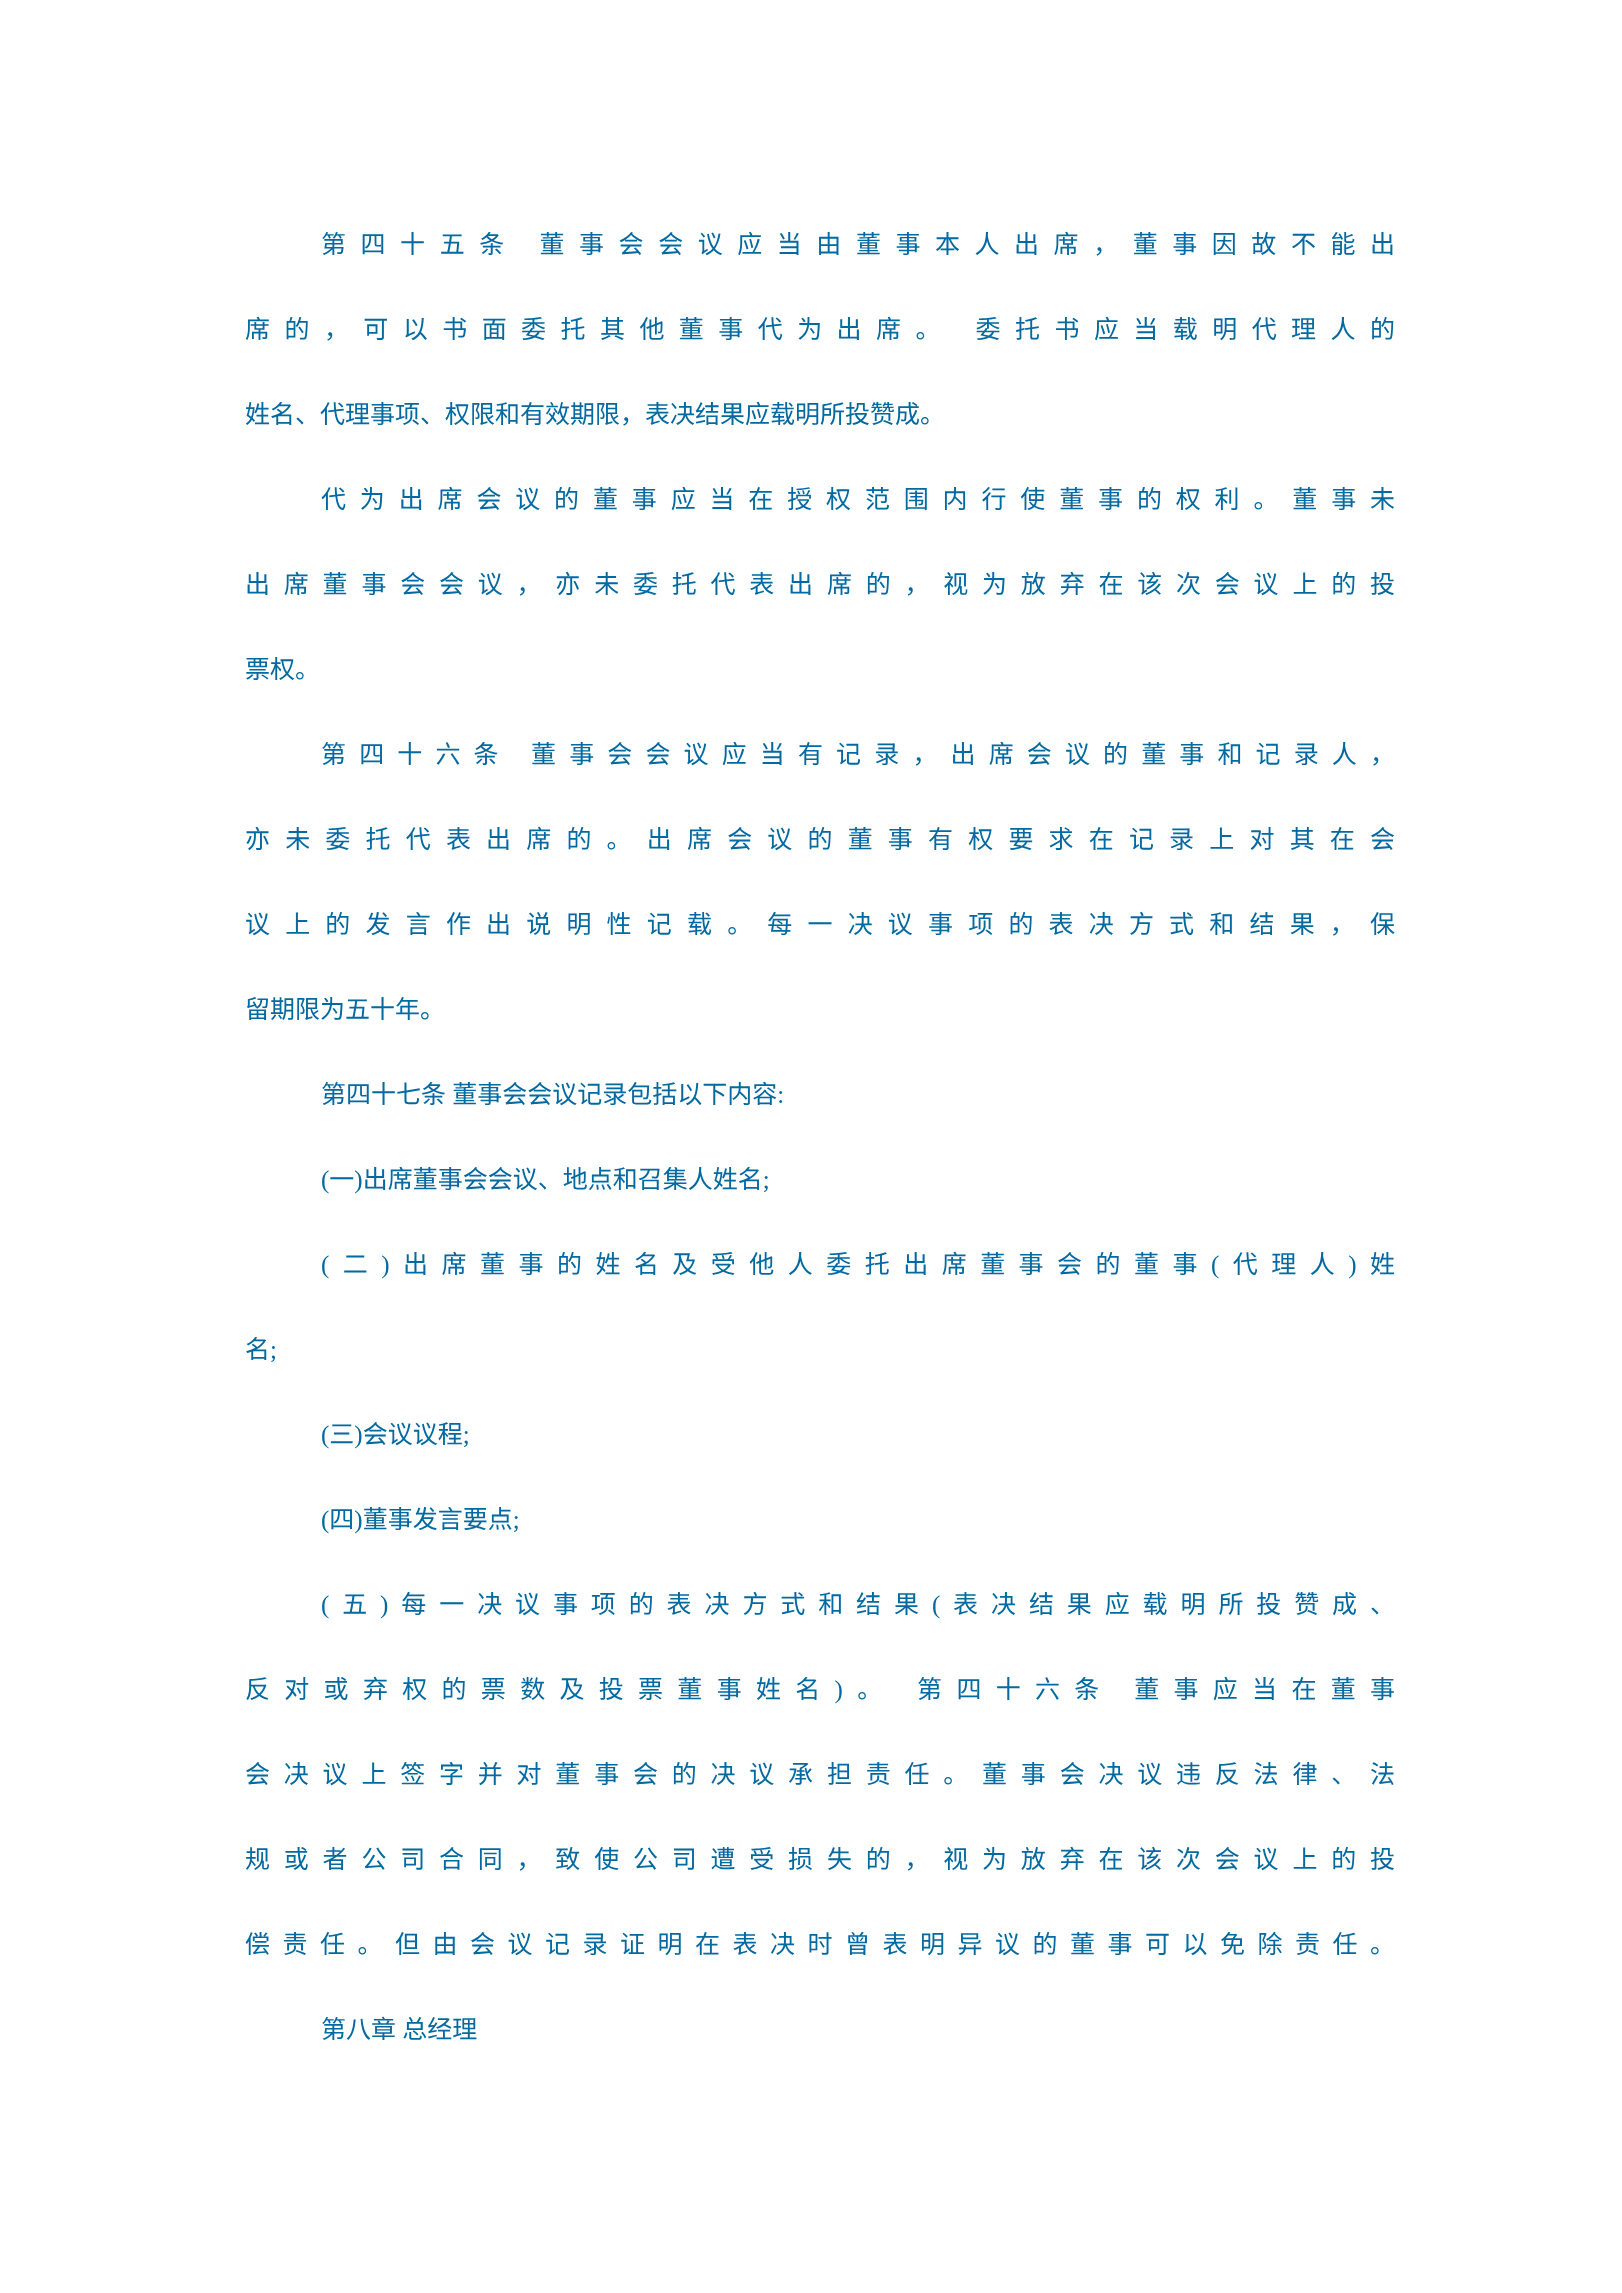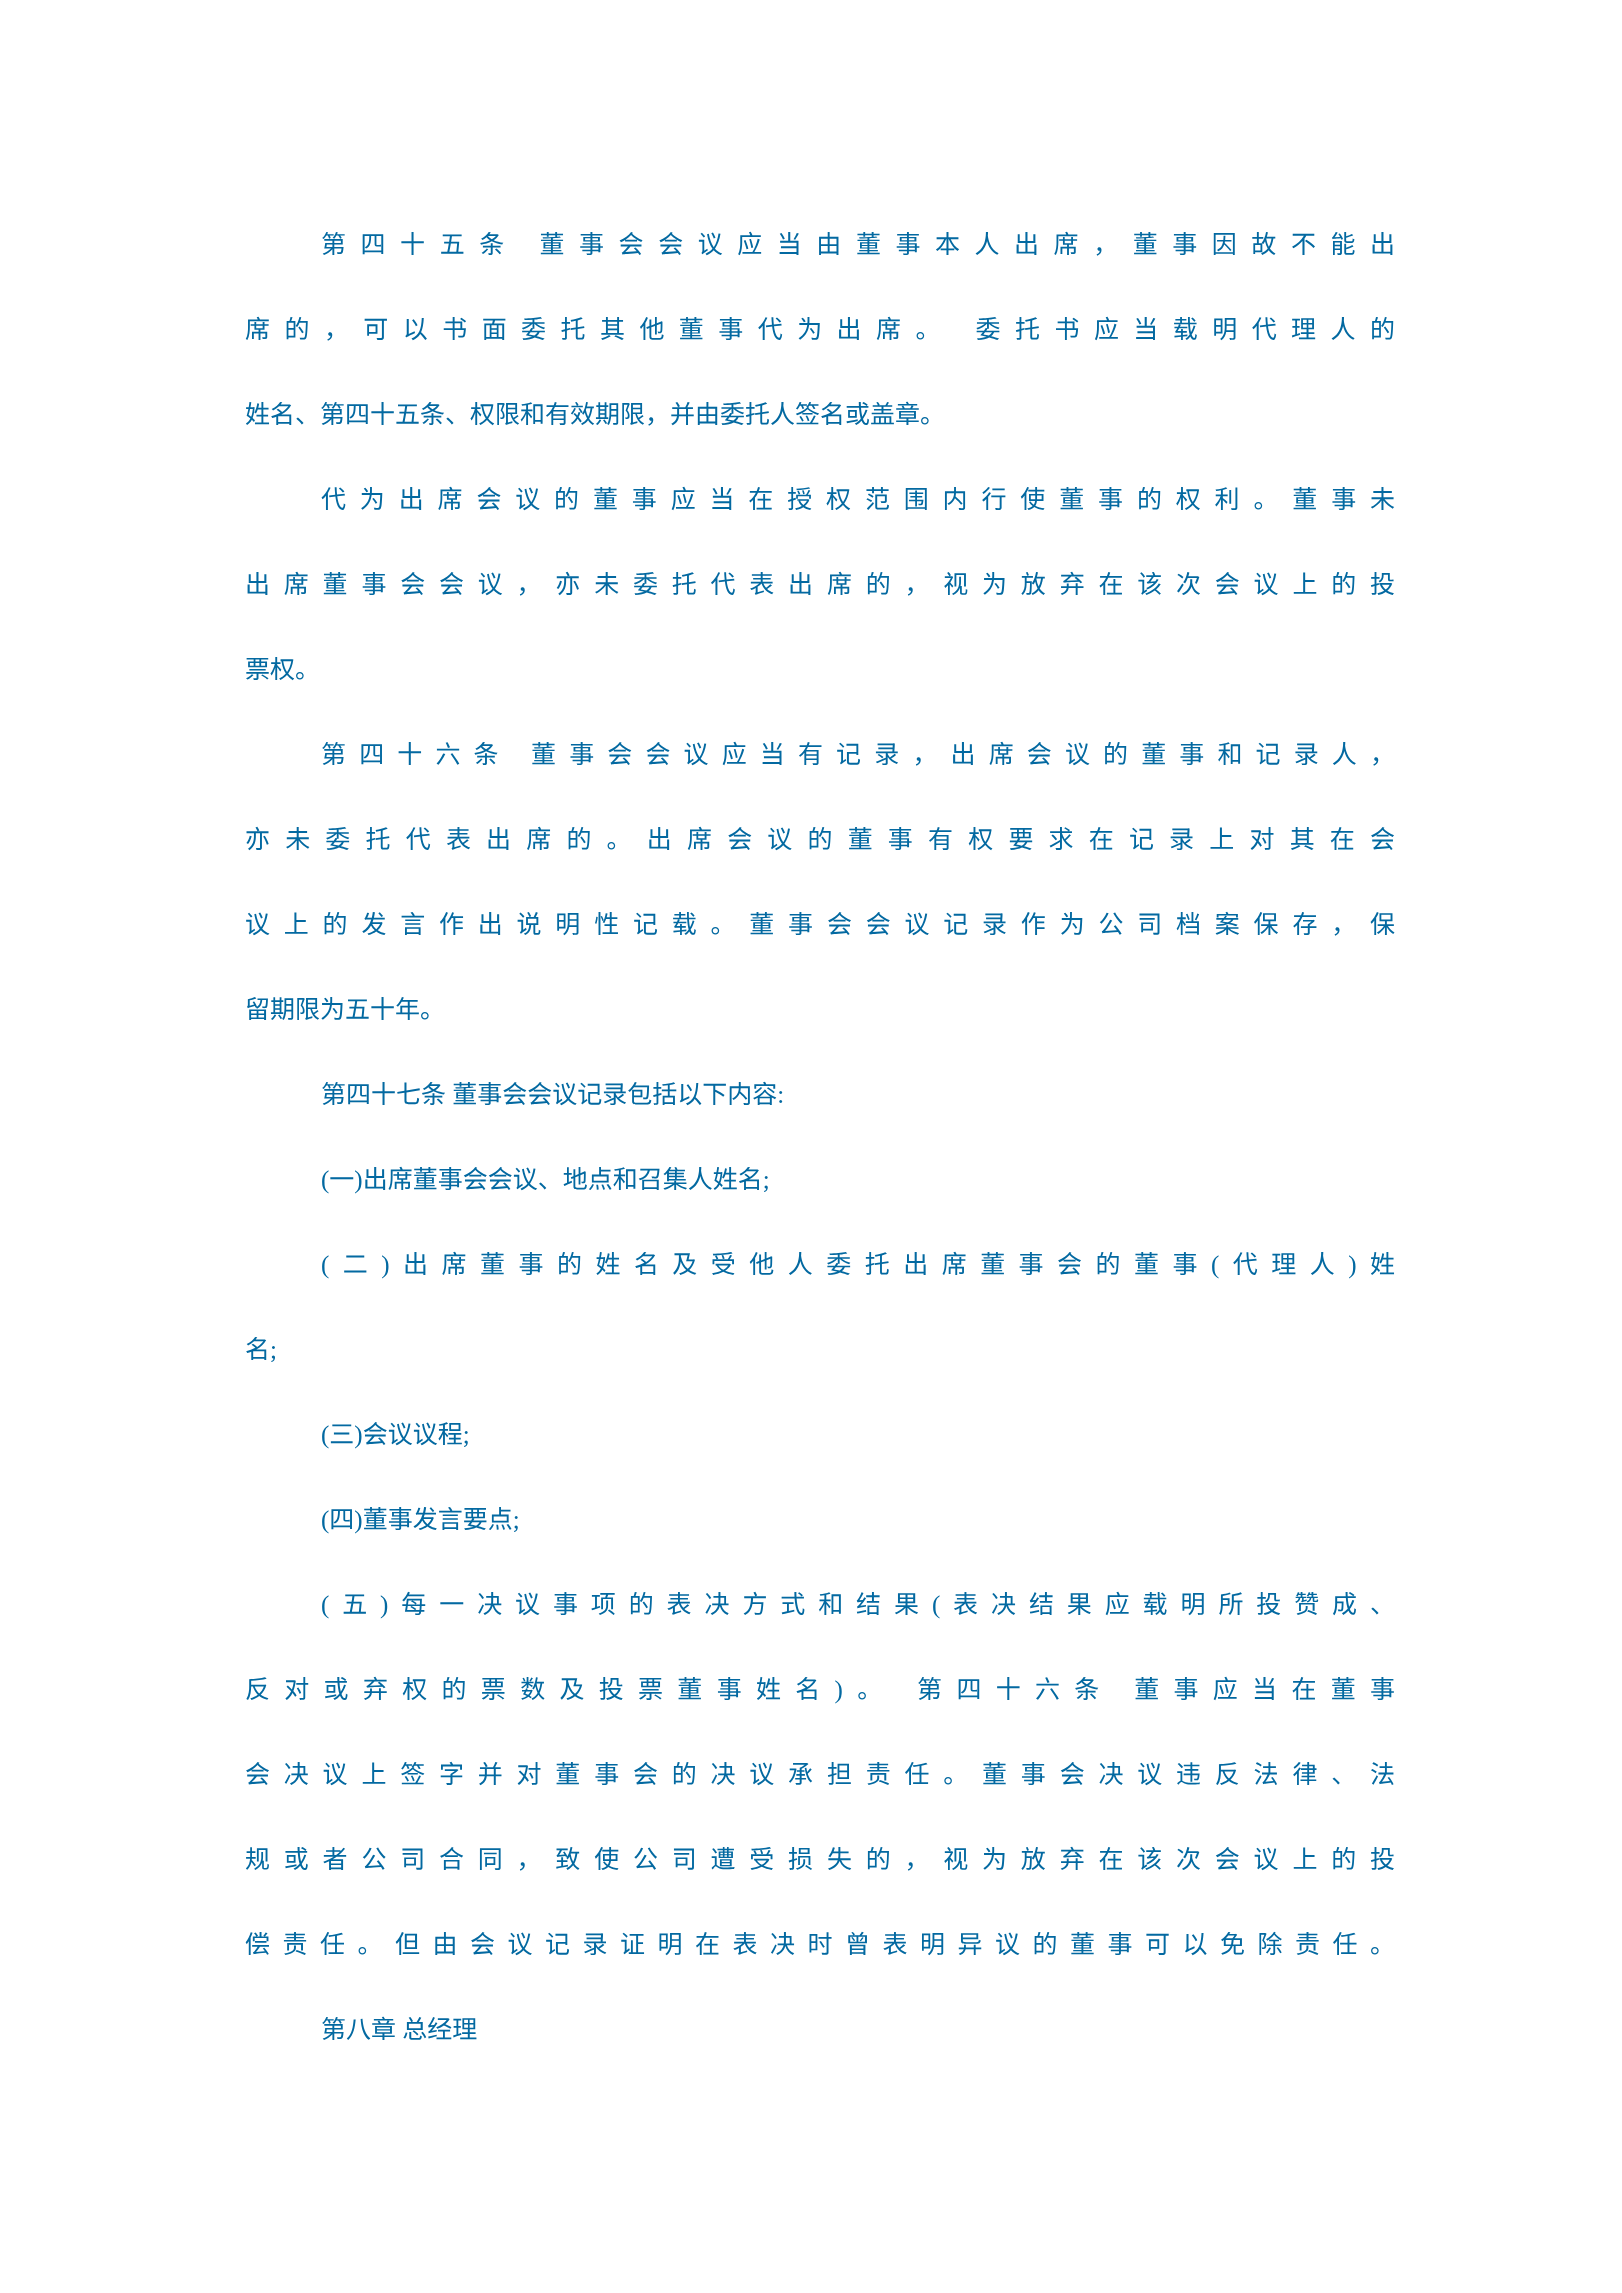--- a/index.html
+++ b/index.html
@@ -38,27 +38,27 @@
     text-align-last: justify;
   }
 </style>
 </head>
 <body>
 
 <div class="page">
   <div class="content" id="doc-body">
       <div class="line indent fill">第四十五条 董事会会议应当由董事本人出席，董事因故不能出</div>
       <div class="line fill">席的，可以书面委托其他董事代为出席。 委托书应当载明代理人的</div>
-      <div class="line">姓名、第四十五条、权限和有效期限，并由委托人签名或盖章。</div>
+      <div class="line">姓名、代理事项、权限和有效期限，表决结果应载明所投赞成。</div>
       <div class="line indent fill">代为出席会议的董事应当在授权范围内行使董事的权利。董事未</div>
       <div class="line fill">出席董事会会议，亦未委托代表出席的，视为放弃在该次会议上的投</div>
       <div class="line">票权。</div>
       <div class="line indent fill">第四十六条 董事会会议应当有记录，出席会议的董事和记录人，</div>
       <div class="line fill">亦未委托代表出席的。出席会议的董事有权要求在记录上对其在会</div>
-      <div class="line fill">议上的发言作出说明性记载。董事会会议记录作为公司档案保存，保</div>
+      <div class="line fill">议上的发言作出说明性记载。每一决议事项的表决方式和结果，保</div>
       <div class="line">留期限为五十年。</div>
       <div class="line indent">第四十七条 董事会会议记录包括以下内容:</div>
       <div class="line indent">(一)出席董事会会议、地点和召集人姓名;</div>
       <div class="line indent fill">(二)出席董事的姓名及受他人委托出席董事会的董事(代理人)姓</div>
       <div class="line">名;</div>
       <div class="line indent">(三)会议议程;</div>
       <div class="line indent">(四)董事发言要点;</div>
       <div class="line indent fill">(五)每一决议事项的表决方式和结果(表决结果应载明所投赞成、</div>
       <div class="line fill">反对或弃权的票数及投票董事姓名)。 第四十六条 董事应当在董事</div>
       <div class="line fill">会决议上签字并对董事会的决议承担责任。董事会决议违反法律、法</div>

